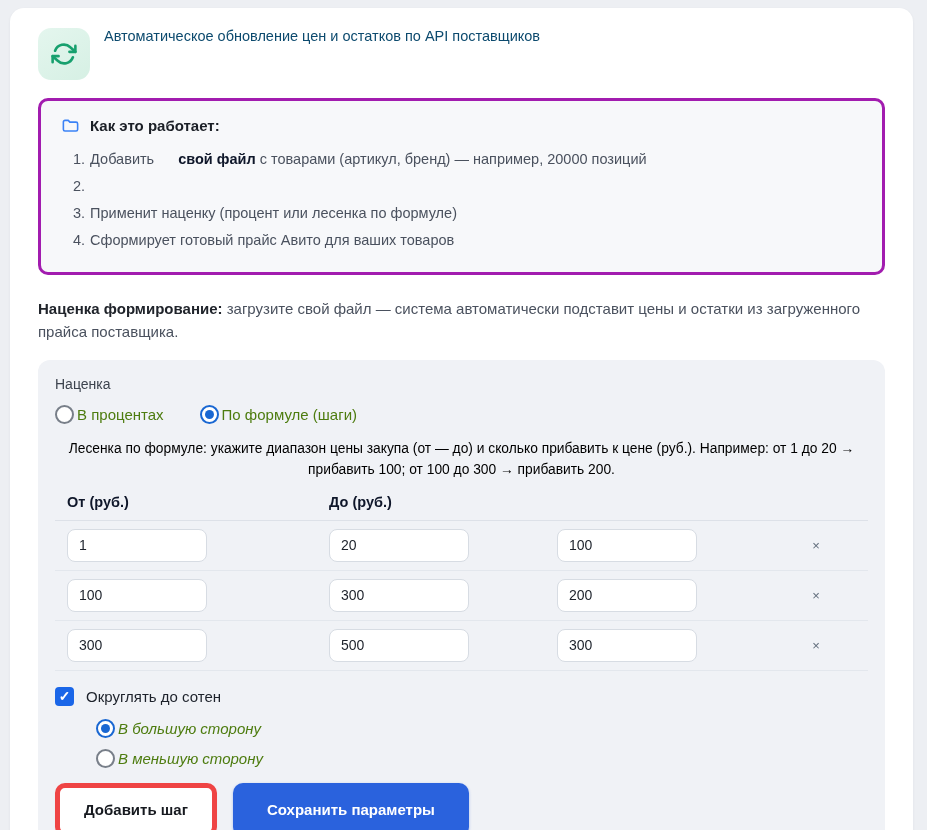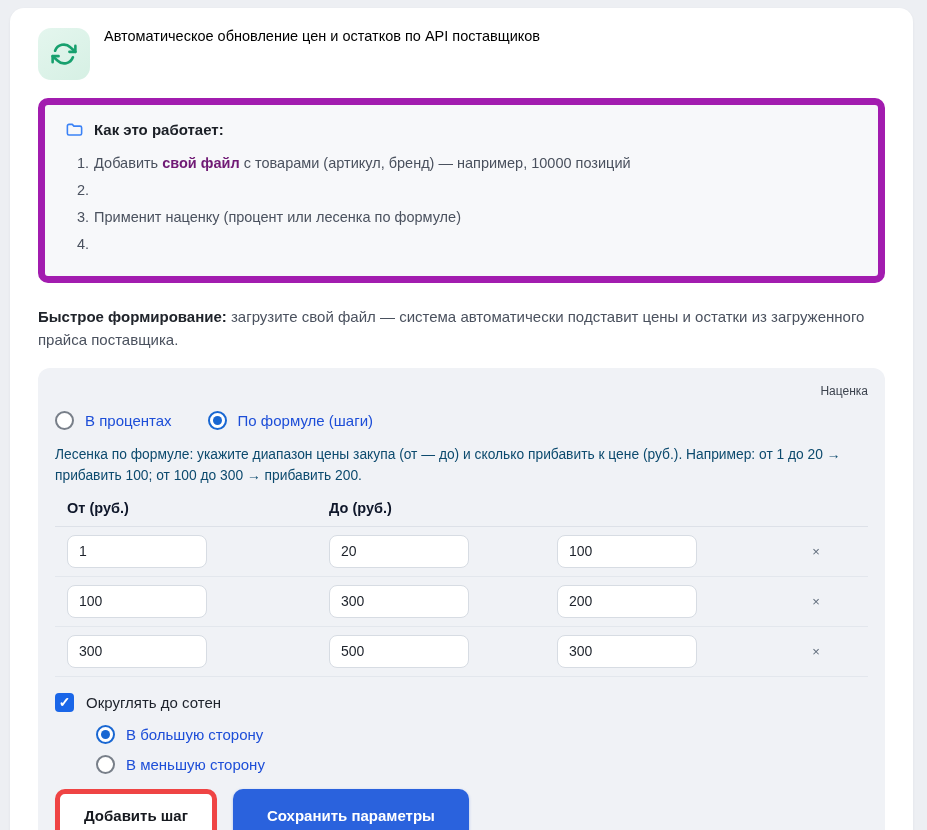--- a/index.html
+++ b/index.html
@@ -18,55 +18,55 @@
   }
   
   .card-header { display:flex; align-items:flex-start; gap:14px; }
   .app-icon {
     width:52px; height:52px; border-radius:13px; flex:0 0 52px;
     background:linear-gradient(145deg,#e4f6ee,#d6f0e4);
     display:flex; align-items:center; justify-content:center;
   }
   .app-icon svg { width:26px; height:26px; stroke:#17a06e; fill:none; stroke-width:2.4; stroke-linecap:round; stroke-linejoin:round; }
   .header-text h1 { margin:1px 0 7px; font-size:21px; font-weight:700; color:#14171c; letter-spacing:.2px; }
-  .header-text p { margin:0; font-size:14.5px; color:#000000; }
+  .header-text p { margin:0; font-size:14.5px; color:#0c4a6e; }
   
   .info-box {
-    margin-top:18px; background:#f7f8fa; border:7px solid #a21caf;
+    margin-top:18px; background:#f7f8fa; border:3px solid #a21caf;
     border-radius:10px; padding:15px 20px 18px;
   }
   .info-header { display:flex; align-items:center; gap:10px; }
   .info-header svg { width:19px; height:19px; stroke:#3b82f6; fill:none; stroke-width:2; stroke-linejoin:round; }
   .info-title { font-size:15px; font-weight:700; color:#1b1f26; }
   .steps-list { margin:10px 0 0 12px; }
   .step-item { display:flex; padding:4.5px 0; font-size:14.5px; color:#4a515e; line-height:1.25; }
   .step-item .num { margin-right:5px; }
-  .step-item b { color:#701a75; }
+  .step-item b { color:#0f172a;margin-left:20px; }
   
   .quick-note { margin:22px 0 0; font-size:15px; line-height:1.55; color:#4a515e; }
   .quick-note b { color:#20242b; }
   
   .panel {
     margin-top:17px; background:#f0f2f6; border-radius:12px;
     padding:16px 17px 8px;
   }
-  .panel-label { font-size:12px; color:#3c434e;text-align:right; }
+  .panel-label { font-size:14px; color:#3c434e; }
   .radio-row { margin-top:13px; display:flex; align-items:center; gap:36px; }
-  .radio-item { display:flex; align-items:center; gap:11px; cursor:pointer; font-size:15px; color:#1d4ed8; }
+  .radio-item { display:flex; align-items:center; gap:3px; cursor:pointer; font-size:15px; color:#4d7c0f; }
   .radio {
     width:19px; height:19px; border-radius:50%; background:#fff;
     border:2px solid #787f89; flex:0 0 19px; position:relative;
   }
   .radio.checked { border-color:#1967d2; }
   .radio.checked::after {
     content:""; position:absolute; left:50%; top:50%;
     width:9px; height:9px; margin:-4.5px 0 0 -4.5px;
     border-radius:50%; background:#1967d2;
   }
-  .formula-hint { margin:14px 0 0; font-size:13.8px; color:#0c4a6e; line-height:1.55; max-width:820px; }
+  .formula-hint { margin:14px 0 0; font-size:13.8px; color:#000000; line-height:1.55; max-width:820px;text-align:center; }
   
   .steps-table { margin-top:13px; }
   .t-head, .t-row {
     display:grid; grid-template-columns:262px 228px 1fr 80px;
     align-items:center; padding:0 12px;
   }
   .t-head { padding-bottom:10px; border-bottom:1px solid #dde1e8; }
   .t-head span { font-size:14.5px; font-weight:700; color:#0f172a; }
   .t-row { height:50px; border-bottom:1px solid #e3e7ed; }
   .t-row input {
@@ -78,21 +78,21 @@
     justify-self:center; border:none; background:transparent; cursor:pointer;
     font-size:13px; color:#5f6b7a; padding:4px 6px; line-height:1;
   }
   
   .checkbox-row { margin-top:16px; display:flex; align-items:center; gap:12px; cursor:pointer; font-size:15px; }
   .checkbox {
     width:19px; height:19px; border-radius:4px; background:#1a66e8; flex:0 0 19px;
     display:flex; align-items:center; justify-content:center;
     color:#fff; font-size:14px; font-weight:700;
   }
-  .round-radios { margin:13px 0 0 41px; }
+  .round-radios { margin:13px 0 0 41px;font-style:italic; }
   .round-radios .radio-item { margin-bottom:11px; }
   
   .buttons-row { margin-top:15px; display:flex; gap:16px; padding-bottom:10px; }
   .btn { border-radius:10px; font-size:15px; font-weight:700; cursor:pointer;
          font-family:"Liberation Sans", sans-serif; padding:13px 24px; line-height:1.2; }
   .btn-add { background:#ffffff; color:#16191f; border:5px solid #ef4444; box-shadow:0 1px 2px rgba(20,30,50,.04);text-align:center; }
   .btn-save { background:#2a62dd; color:#ffffff; border:none; padding:13px 34px; box-shadow:0 1px 3px rgba(42,98,221,.35); }
 </style>
 </head>
 <body>
@@ -116,36 +116,37 @@
   <div class="info-box">
     <div class="info-header">
       <svg viewBox="0 0 24 24">
         <path d="M3 7.5a2 2 0 0 1 2-2h4.2l2 2.2H19a2 2 0 0 1 2 2v7.3a2 2 0 0 1-2 2H5a2 2 0 0 1-2-2z"></path>
       </svg>
       <span class="info-title">Как это работает:</span>
     </div>
     <div class="steps-list">
       <div class="step-item">
         <span class="num">1.</span>
-        <span><span>Добавить </span><b>свой файл</b><span> с товарами (артикул, бренд) — например, 10000 позиций</span></span>
+        <span><span>Добавить </span><b>свой файл</b><span> с товарами (артикул, бренд) — например, 20000 позиций</span></span>
       </div>
       <div class="step-item">
         <span class="num">2.</span>
       </div>
       <div class="step-item">
         <span class="num">3.</span>
         <span><span>Применит наценку (процент или лесенка по формуле)</span><b></b><span></span></span>
       </div>
       <div class="step-item">
         <span class="num">4.</span>
+        <span><span>Сформирует готовый прайс Авито для ваших товаров</span><b></b><span></span></span>
       </div>
     </div>
   </div>
 
-  <p class="quick-note"><b>Быстрое формирование:</b><span> загрузите свой файл — система автоматически подставит цены и остатки из загруженного прайса поставщика.</span></p>
+  <p class="quick-note"><b>Наценка формирование:</b><span> загрузите свой файл — система автоматически подставит цены и остатки из загруженного прайса поставщика.</span></p>
 
   <div class="panel">
     <div class="panel-label">Наценка</div>
 
     <div class="radio-row">
       <label class="radio-item">
         <span class="radio"></span>
         <span>В процентах</span>
       </label>
       <label class="radio-item">

